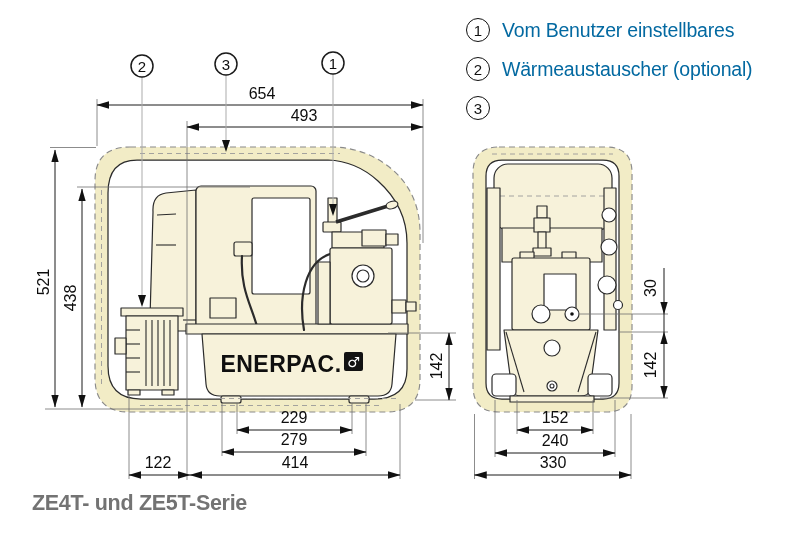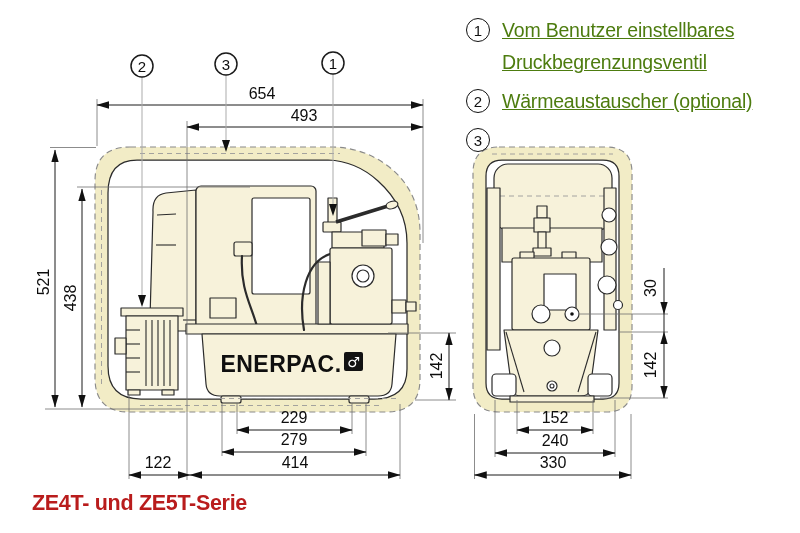--- a/index.html
+++ b/index.html
@@ -26,24 +26,24 @@
   .logo-text{font:bold 23px "Liberation Sans",sans-serif;letter-spacing:0.5px;fill:#0f0f0f;text-anchor:middle;}
   .logo-mark-box{fill:#121212;}
   .logo-mark{font:bold 14px "DejaVu Sans",sans-serif;fill:#ffffff;text-anchor:middle;}
 
   
   .legend{position:absolute;left:466px;top:14px;width:330px;}
   .legend-item{display:flex;align-items:flex-start;margin-bottom:7px;}
   .lnum{width:22px;height:22px;border:1.6px solid #111;border-radius:50%;
         display:flex;align-items:center;justify-content:center;
         font-size:15px;color:#111;margin:4px 12px 0 0;flex-shrink:0;}
-  .ltext{font-size:19.5px;line-height:32px;color:#4d7c0f;letter-spacing:-0.2px;text-decoration:underline;}
+  .ltext{font-size:19.5px;line-height:32px;color:#0369a1;letter-spacing:-0.2px;}
 
   .caption{position:absolute;left:32px;top:491px;font-size:21.5px;font-weight:bold;
-           color:#b91c1c;letter-spacing:-0.3px;}
+           color:#737373;letter-spacing:-0.3px;}
 </style>
 </head>
 <body>
 
 <div class="page">
 
 <svg width="800" height="533" viewBox="0 0 800 533">
   <defs>
     <marker id="ar" viewBox="0 0 12 8" refX="11.5" refY="4" markerWidth="13" markerHeight="8.5" orient="auto-start-reverse">
       <path d="M12 4 L0 0.5 L0 7.5 Z" fill="#111"></path>
@@ -270,21 +270,21 @@
         <line class="dim" x1="474.5" y1="475" x2="631" y2="475" marker-start="url(#ar)" marker-end="url(#ar)"></line>
         <text class="dimtext" x="553" y="468" text-anchor="middle">330</text>
       </g>
     </g>
   </g>
 </svg>
 
   <div class="legend">
     <div class="legend-item">
       <span class="lnum">1</span>
-      <span class="ltext"><span>Vom Benutzer einstellbares</span><br><span>Druckbegrenzungsventil</span></span>
+      <span class="ltext"><span>Vom Benutzer einstellbares</span><br></span>
     </div>
     <div class="legend-item">
       <span class="lnum">2</span>
       <span class="ltext">Wärmeaustauscher (optional)</span>
     </div>
     <div class="legend-item">
       <span class="lnum">3</span>
     </div>
   </div>
 

